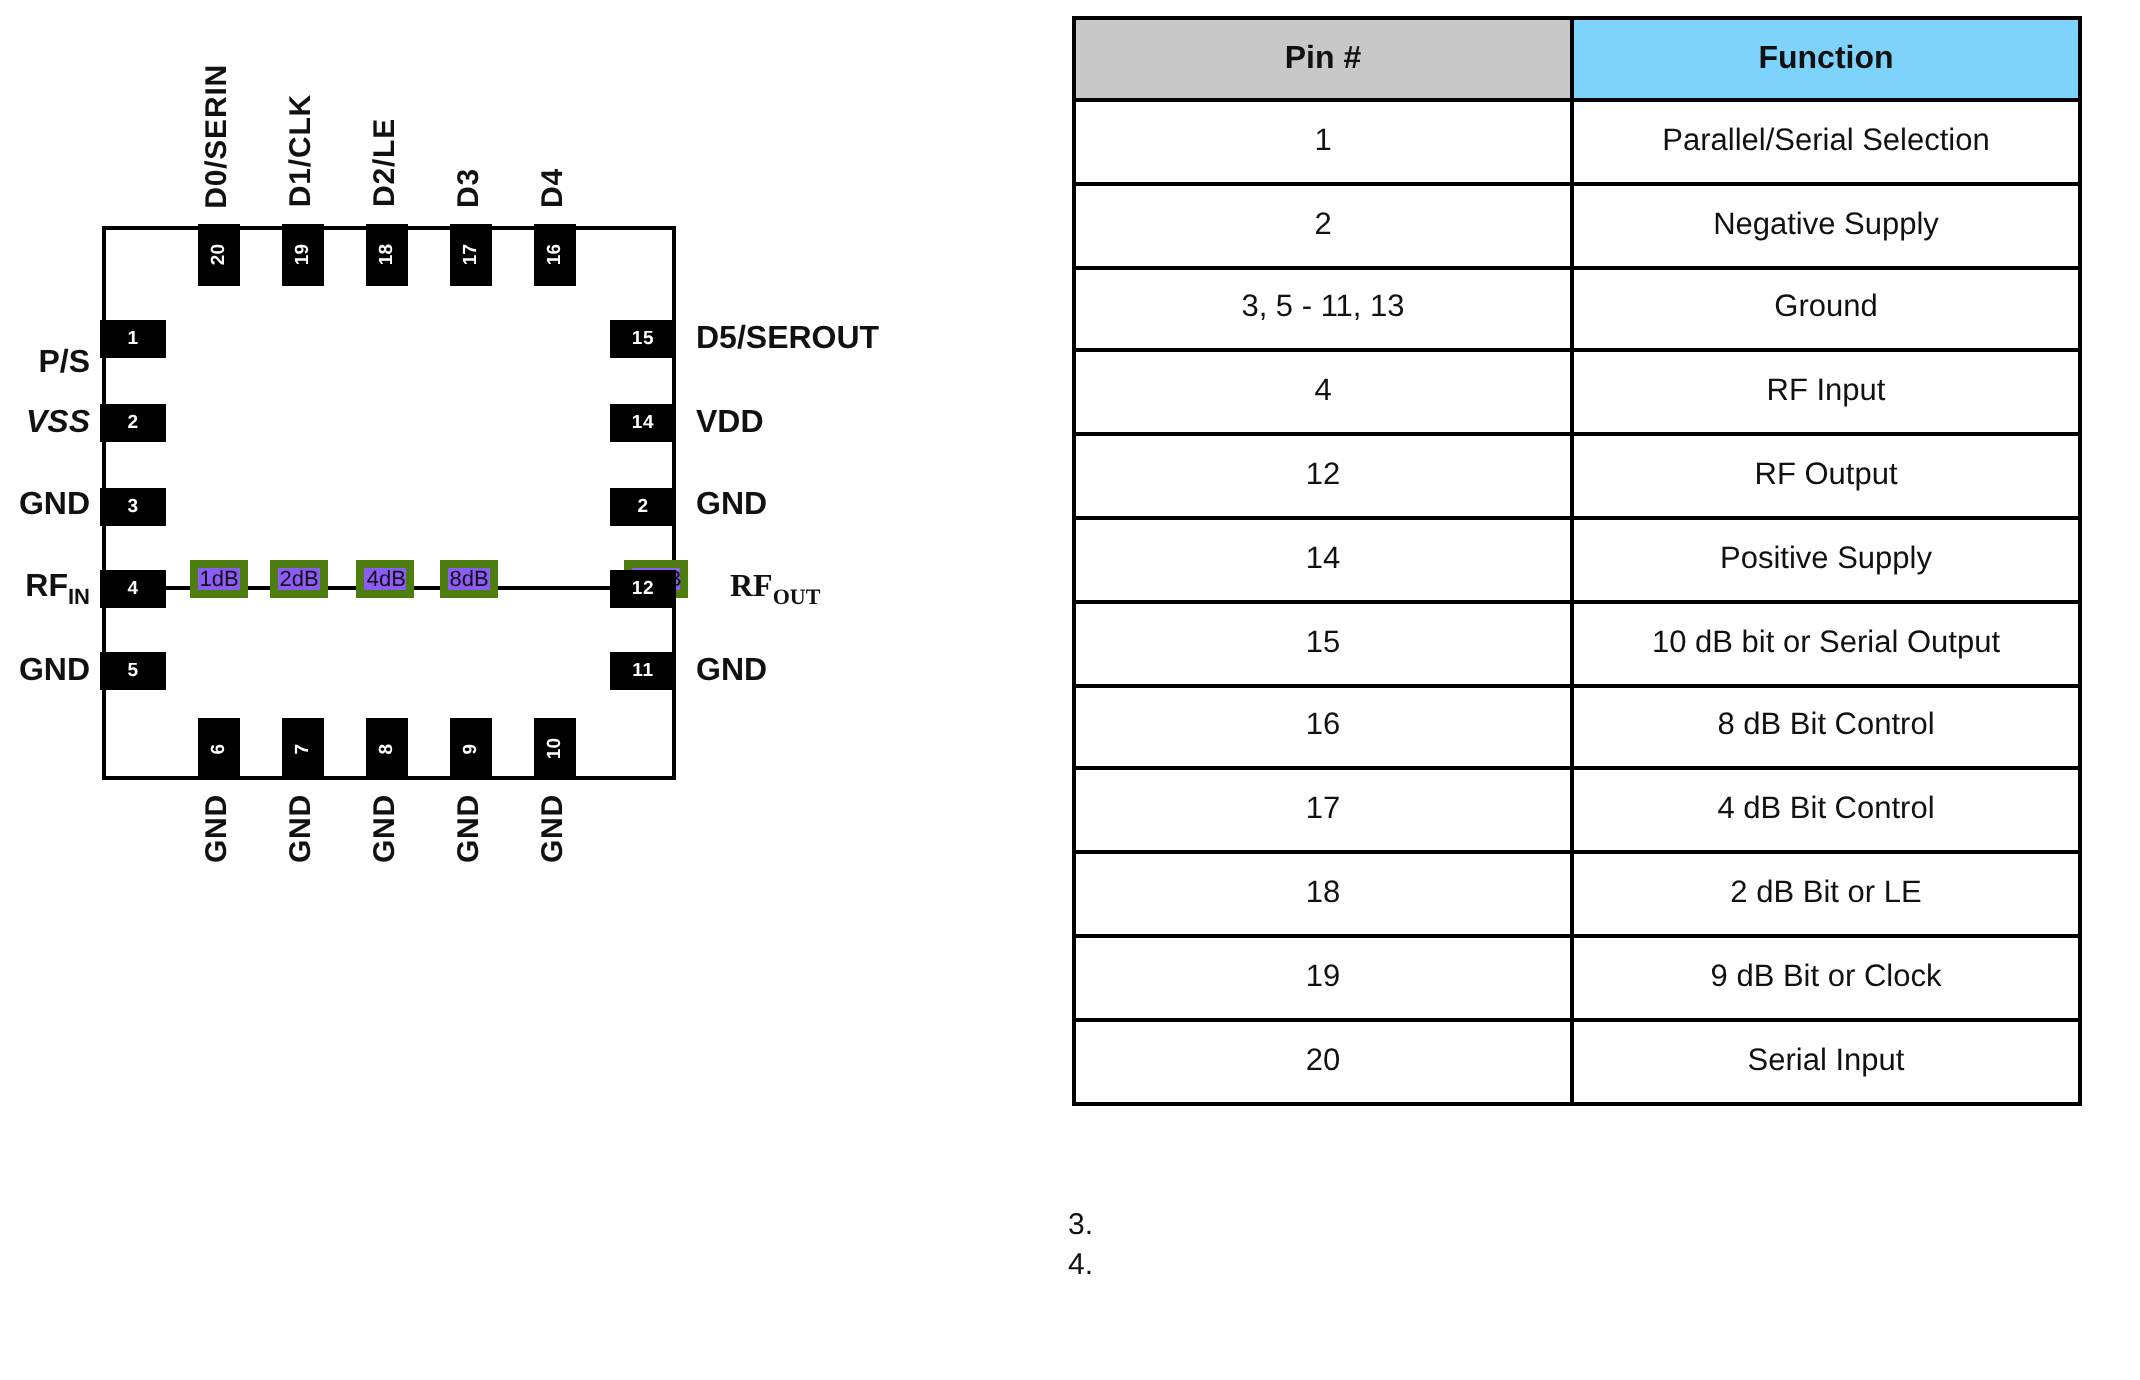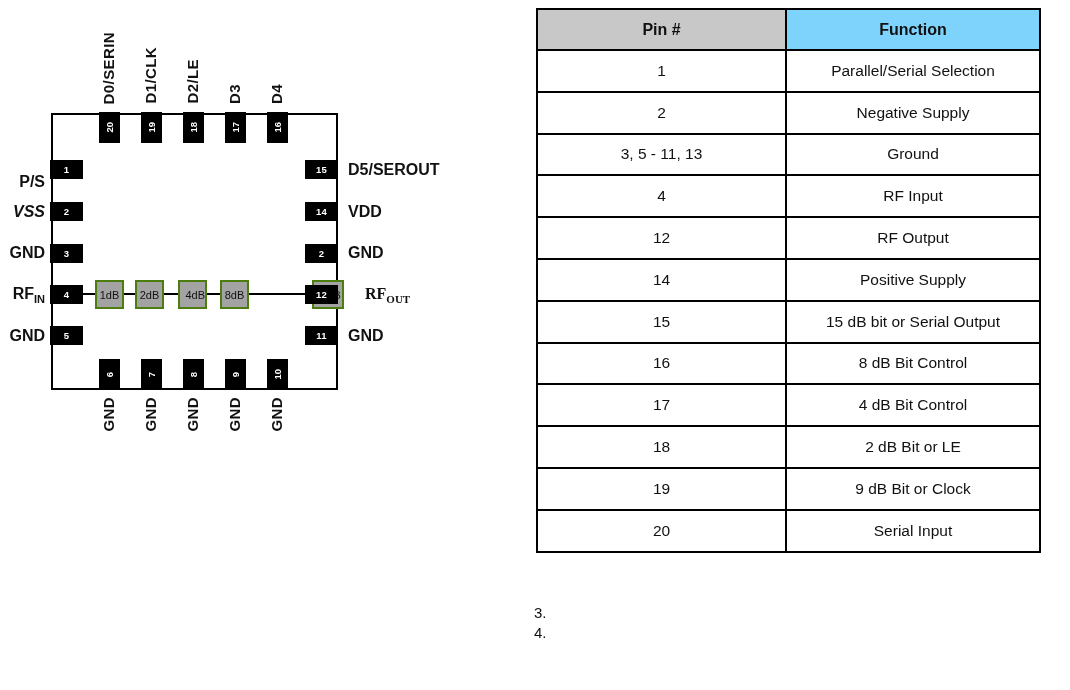--- a/index.html
+++ b/index.html
@@ -13,21 +13,21 @@
   .pin{position:absolute;background:#000;display:flex;align-items:center;justify-content:center;}
   .pin.h{width:33px;height:19px;}
   .pin.v{width:21px;height:31px;}
   .pnum{color:#fff;font-size:9.5px;font-weight:700;letter-spacing:.3px;}
   .vnum{color:#fff;font-size:9.5px;font-weight:700;writing-mode:vertical-rl;transform:rotate(180deg);}
   .plabel{position:absolute;font-size:16px;font-weight:600;color:#111;line-height:19px;white-space:nowrap;}
   .plabel sub{font-size:11px;font-weight:600;}
   .lab-left{left:0;width:45px;text-align:right;}
   .vtext{position:absolute;writing-mode:vertical-rl;transform:rotate(180deg);
          font-size:15px;font-weight:600;color:#111;white-space:nowrap;letter-spacing:.4px;}
-  .att{position:absolute;top:280px;width:29px;height:29px;background:#a3a3a3;border:2px solid #4d7c0f;
+  .att{position:absolute;top:280px;width:29px;height:19px;background:#8b5cf6;border:4px solid #4d7c0f;
        box-sizing:border-box;display:flex;align-items:center;justify-content:center;
        font-size:11px;color:#111;white-space:nowrap;}
   
   .pintable{position:absolute;left:536px;top:8px;width:503px;border-collapse:collapse;table-layout:fixed;}
   .pintable th,.pintable td{border:2px solid #000;text-align:center;vertical-align:middle;padding:0;}
   .pintable th{height:39px;font-size:16px;font-weight:700;color:#111;}
   .pintable td{height:39.8px;font-size:15.5px;color:#111;}
   .pintable td sup{font-size:10px;}
   
   .notes{position:absolute;left:534px;top:603px;width:478px;}
@@ -186,21 +186,21 @@
     <td>RF Output</td>
   </tr>
 
   <tr>
     <td>14</td>
     <td>Positive Supply</td>
   </tr>
 
   <tr>
     <td>15</td>
-    <td>15 dB bit or Serial Output</td>
+    <td>10 dB bit or Serial Output</td>
   </tr>
 
   <tr>
     <td>16</td>
     <td>8 dB Bit Control</td>
   </tr>
 
   <tr>
     <td>17</td>
     <td>4 dB Bit Control</td>

